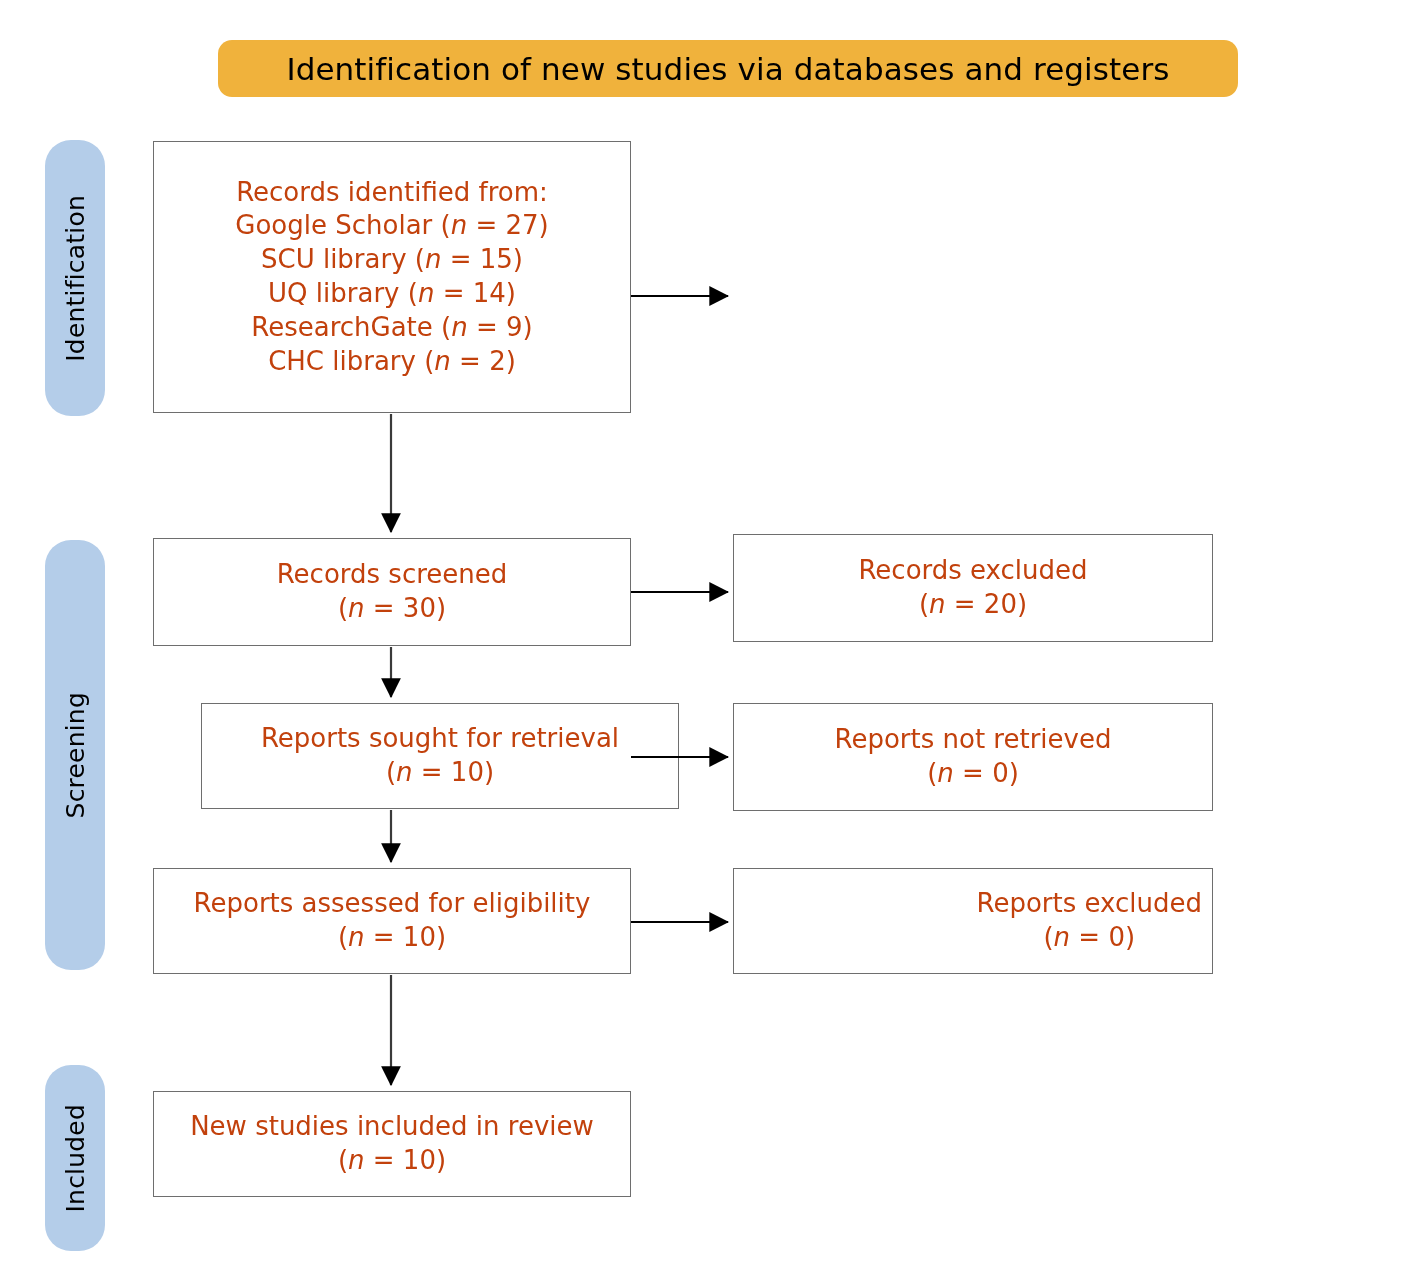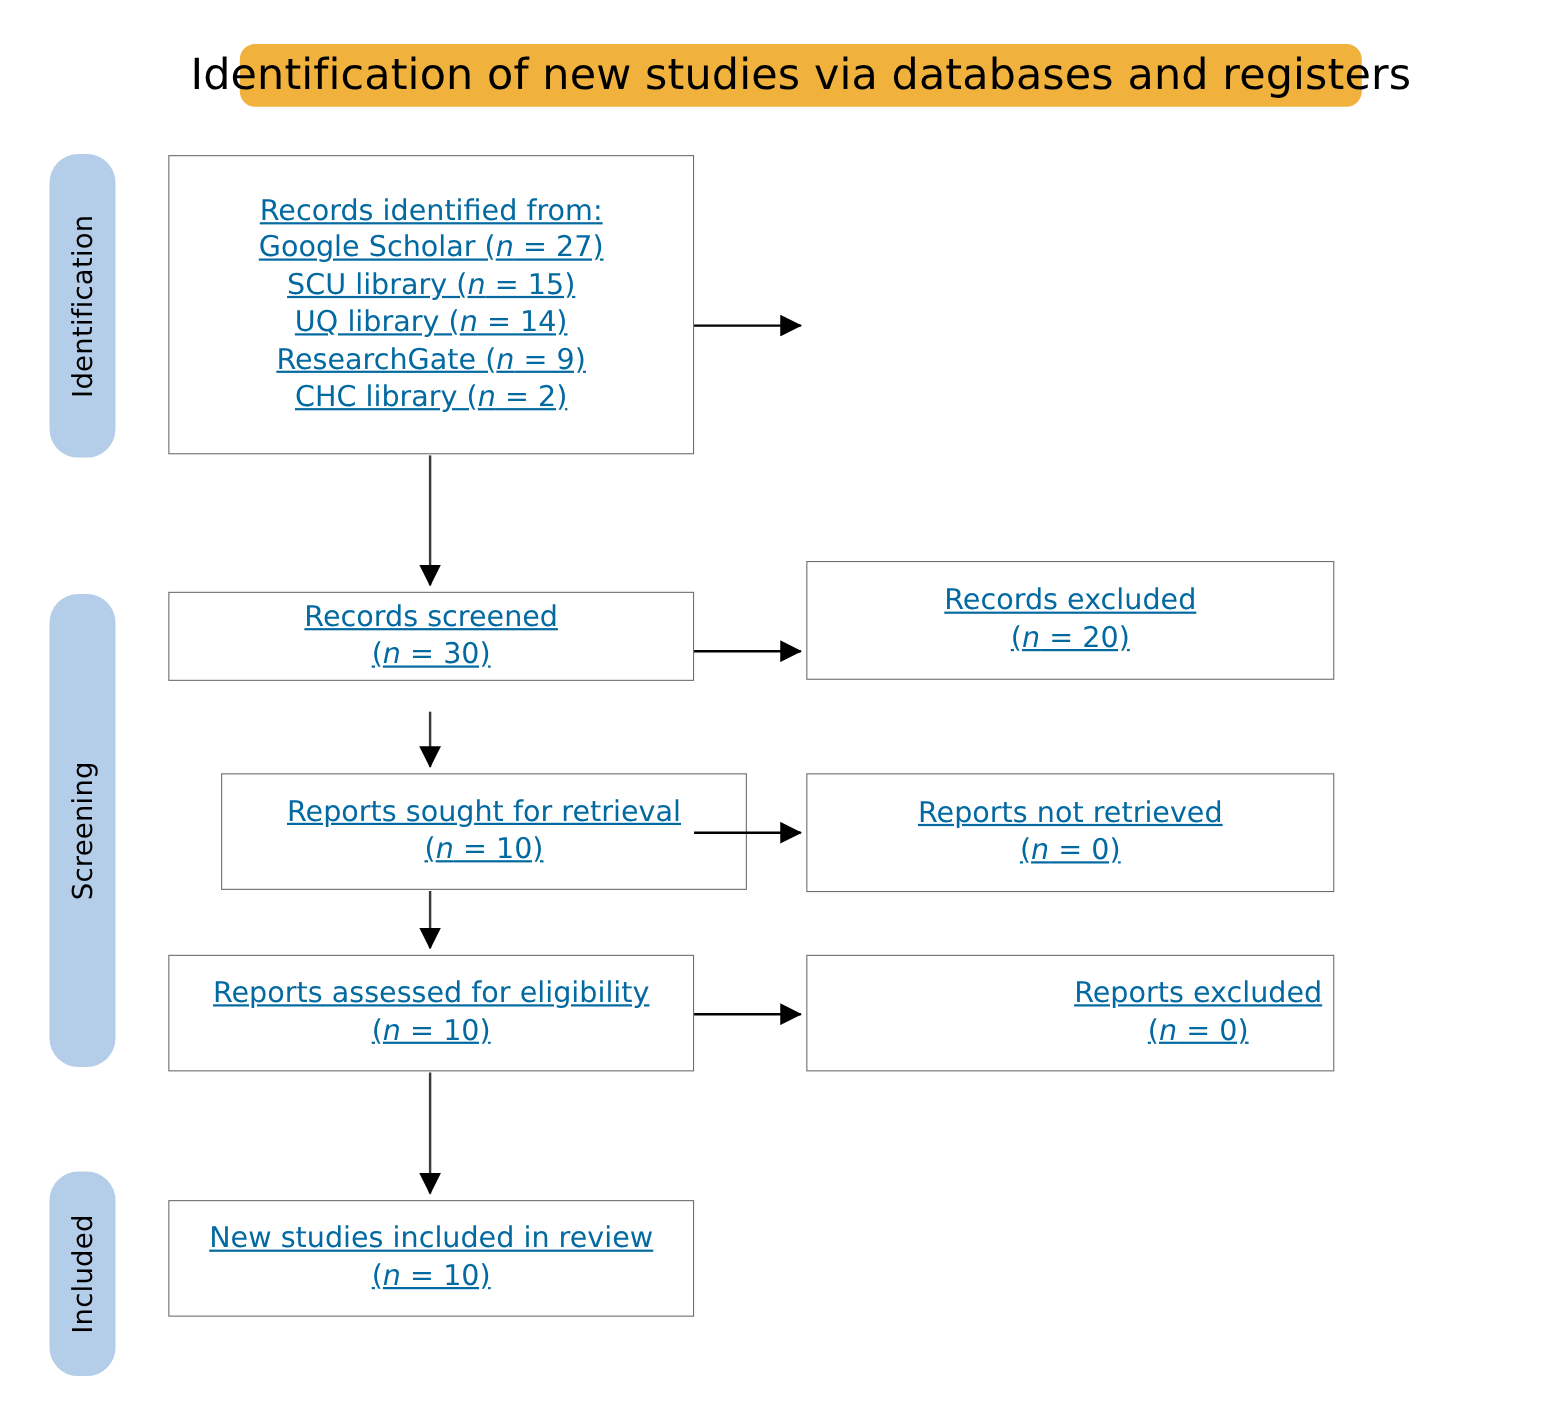--- a/index.html
+++ b/index.html
@@ -27,21 +27,21 @@
     width: 1020px;
     height: 57px;
     background: #F0B23C;
     border-radius: 14px;
     display: flex;
     align-items: center;
     justify-content: center;
     box-sizing: border-box;
   }
   .title-banner .title-text {
-    font-size: 39px;
+    font-size: 31px;
     color: #000000;
     letter-spacing: 0.1px;
     white-space: nowrap;
   }
 
   
   .stage-tab {
     position: absolute;
     left: 45px;
     width: 60px;
@@ -72,36 +72,35 @@
     box-sizing: border-box;
     display: flex;
     align-items: center;
     justify-content: center;
     text-align: center;
     padding: 4px 10px;
   }
   .pbox .box-text {
     font-size: 26px;
     line-height: 1.30;
-    color: #0369a1;
+    color: #c2410c;
     white-space: pre-line;
-    text-decoration: underline;
   }
   .pbox em, .pbox i { font-style: italic; }
 
   
   #box-identified      { left: 153px; top: 141px;  width: 478px; height: 272px; }
-  #box-screened        { left: 153px; top: 538px;  width: 478px; height: 81px; }
+  #box-screened        { left: 153px; top: 538px;  width: 478px; height: 108px; }
   #box-sought          { left: 153px; top: 703px;  width: 478px; height: 106px; margin-left: 48px; }
   #box-assessed        { left: 153px; top: 868px;  width: 478px; height: 106px; }
   #box-included        { left: 153px; top: 1091px; width: 478px; height: 106px; text-align: center; }
 
   
   #box-removed         { left: 733px; top: 218px;  width: 625px; height: 161px; }
-  #box-records-excluded{ left: 733px; top: 510px;  width: 480px; height: 108px; }
+  #box-records-excluded{ left: 733px; top: 534px;  width: 480px; height: 108px; }
   #box-not-retrieved   { left: 733px; top: 703px;  width: 480px; height: 108px; }
   #box-reports-excluded{ left: 733px; top: 868px;  width: 480px; height: 106px; justify-content: flex-end; }
 
   
   #connectors {
     position: absolute;
     left: 0;
     top: 0;
     width: 1423px;
     height: 1282px;

